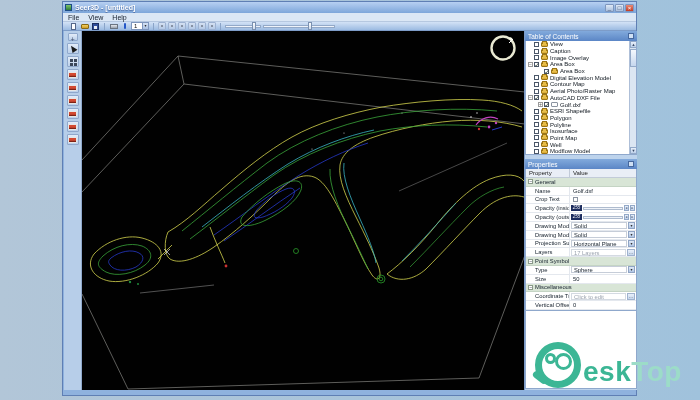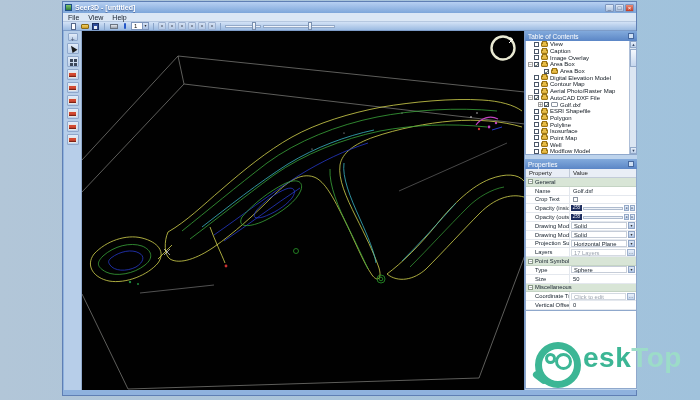--- a/index.html
+++ b/index.html
@@ -119,21 +119,21 @@
         border:1px solid #8fa4c4; font-size:4px; line-height:6px; text-align:center; color:#333; font-style:normal; flex:none; }
   .pvdd::before { content:"▾"; }
   .prow[data-kind="ellipsis"] .pvtext { display:inline; flex:1; padding-left:2px; border:1px solid #d4dae2; height:7px; line-height:6.5px; }
   .prow[data-kind="ellipsis"] .pvbtn { display:block; width:8px; height:7px; background:linear-gradient(#e9f0fa,#c6d7ee);
         border:1px solid #9fb2ce; font-size:4.5px; line-height:5px; text-align:center; color:#333; font-style:normal; flex:none; }
   .pvbtn::before { content:"…"; }
   .pvtext.muted { color:#9aa2ae; }
   .pfill { background:#fff; border:1px solid #8fa8cc; border-top:none; height:78px; }
 
   
-  .watermark { position:absolute; left:535px; top:342px; display:flex; align-items:flex-start; gap:2px; z-index:30; }
+  .watermark { position:absolute; left:535px; top:342px; display:flex; align-items:flex-end; gap:2px; z-index:30; }
   .wm-circle { position:relative; width:46px; height:46px; border:7px solid #3cb695; border-radius:50%; background:#fff; flex:none; }
   .wm-oo { position:absolute; left:3px; top:4px; width:11px; height:11px; border:3px solid #3cb695; border-radius:50%; }
   .wm-oo::after { content:""; position:absolute; left:7px; top:-3px; width:11px; height:11px; border:3px solid #3cb695; border-radius:50%; }
   .wm-tail { position:absolute; left:-10px; bottom:0px; width:16px; height:7px; background:#3cb695; border-radius:4px; transform:rotate(38deg); }
   .wm-text { font-size:28px; font-weight:bold; letter-spacing:0.5px; }
   .wm-mid { color:#3cb695; } .wm-end { color:#9cdcc8; }
 </style>
 </head>
 <body>
 

